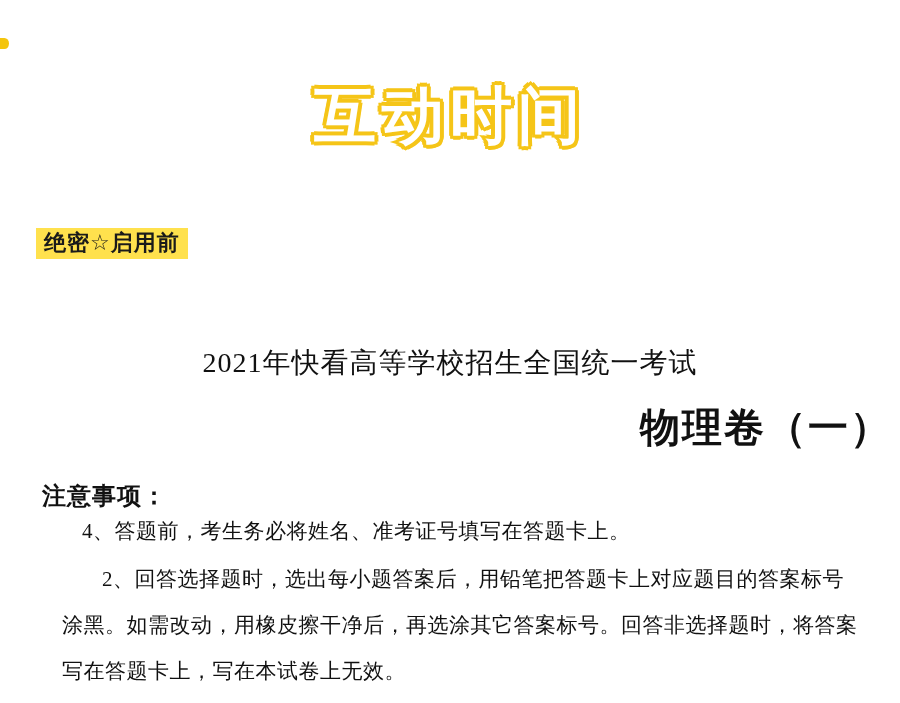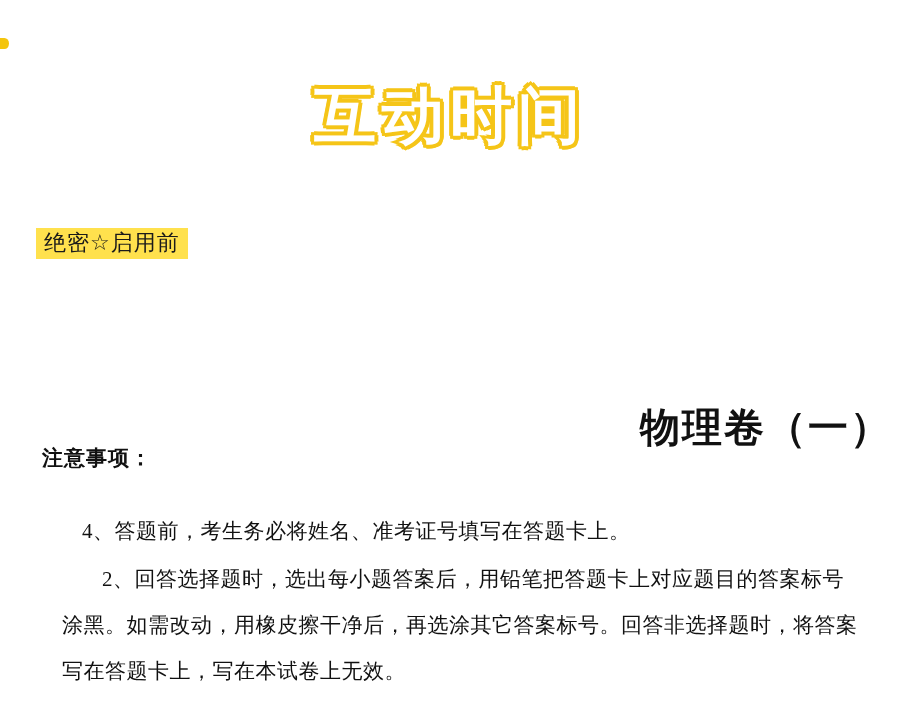--- a/index.html
+++ b/index.html
@@ -67,21 +67,21 @@
   .secrecy {
     position: absolute;
     left: 36px;
     top: 228px;
   }
   .secrecy-text {
     display: inline-block;
     background: #ffe14d;
     color: #1a1a1a;
     font-family: "DejaVu Sans", "Liberation Sans", sans-serif;
-    font-weight: normal;
+    font-weight: bold;
     font-size: 22px;
     letter-spacing: 1px;
     padding: 3px 8px 4px 8px;
     line-height: 1.1;
   }
 
   
   .exam-line1 {
     position: absolute;
     left: 0;
@@ -101,22 +101,22 @@
     font-size: 40px;
     font-weight: bold;
     letter-spacing: 2px;
     color: #111111;
   }
 
   
   .notes-title {
     position: absolute;
     left: 42px;
-    top: 444px;
-    font-size: 21px;
+    top: 480px;
+    font-size: 24px;
     font-weight: bold;
     letter-spacing: 1px;
     color: #111111;
   }
   .notes-body {
     position: absolute;
     left: 42px;
     right: 36px;
     top: 508px;
   }
@@ -140,20 +140,21 @@
   <div class="corner-mark"></div>
 
   <div class="banner">
     <span class="banner-text">互动时间</span>
   </div>
 
   <div class="secrecy">
     <span class="secrecy-text">绝密☆启用前</span>
   </div>
 
+  <div class="exam-line1">2021年快看高等学校招生全国统一考试</div>
   <div class="exam-line2">物理卷（一）</div>
 
   <div class="notes-title">注意事项：</div>
 
   <div class="notes-body">
     <div class="note-item">4、答题前，考生务必将姓名、准考证号填写在答题卡上。</div>
     <div class="note-item">2、回答选择题时，选出每小题答案后，用铅笔把答题卡上对应题目的答案标号涂黑。如需改动，用橡皮擦干净后，再选涂其它答案标号。回答非选择题时，将答案写在答题卡上，写在本试卷上无效。</div>
   </div>
 
 </div>

